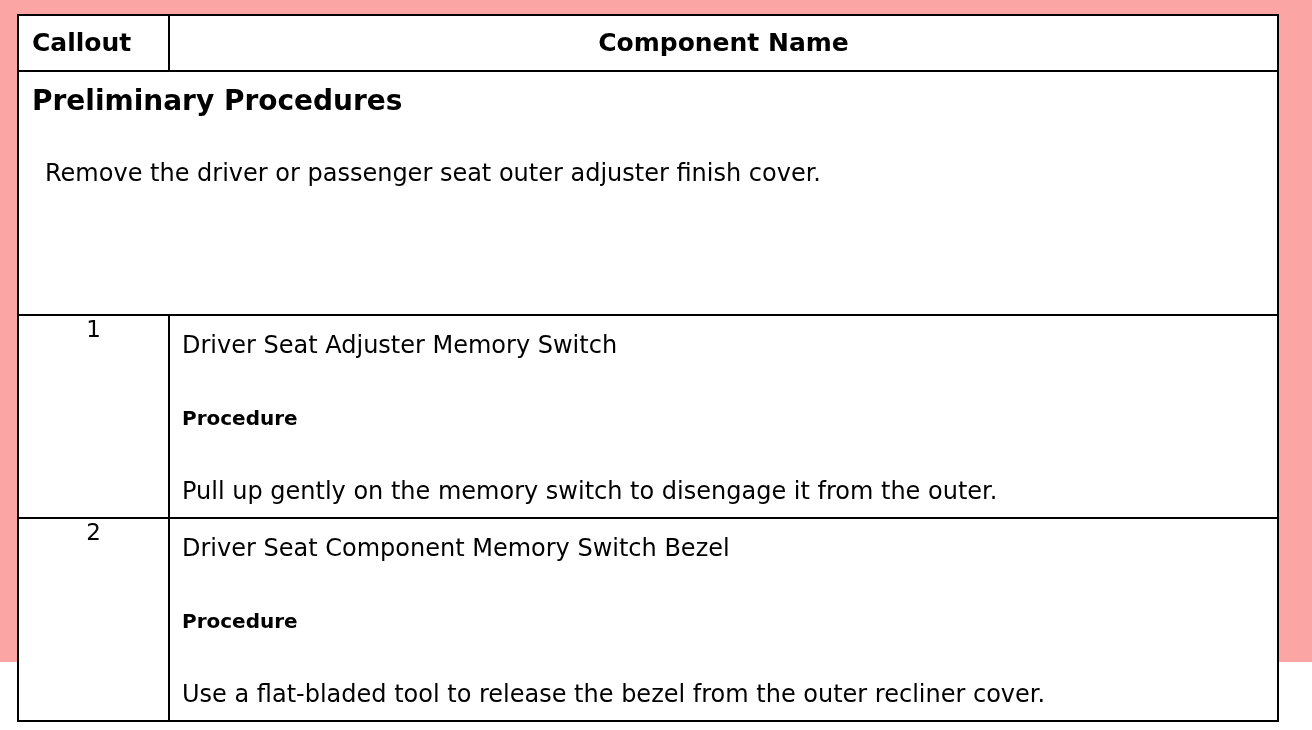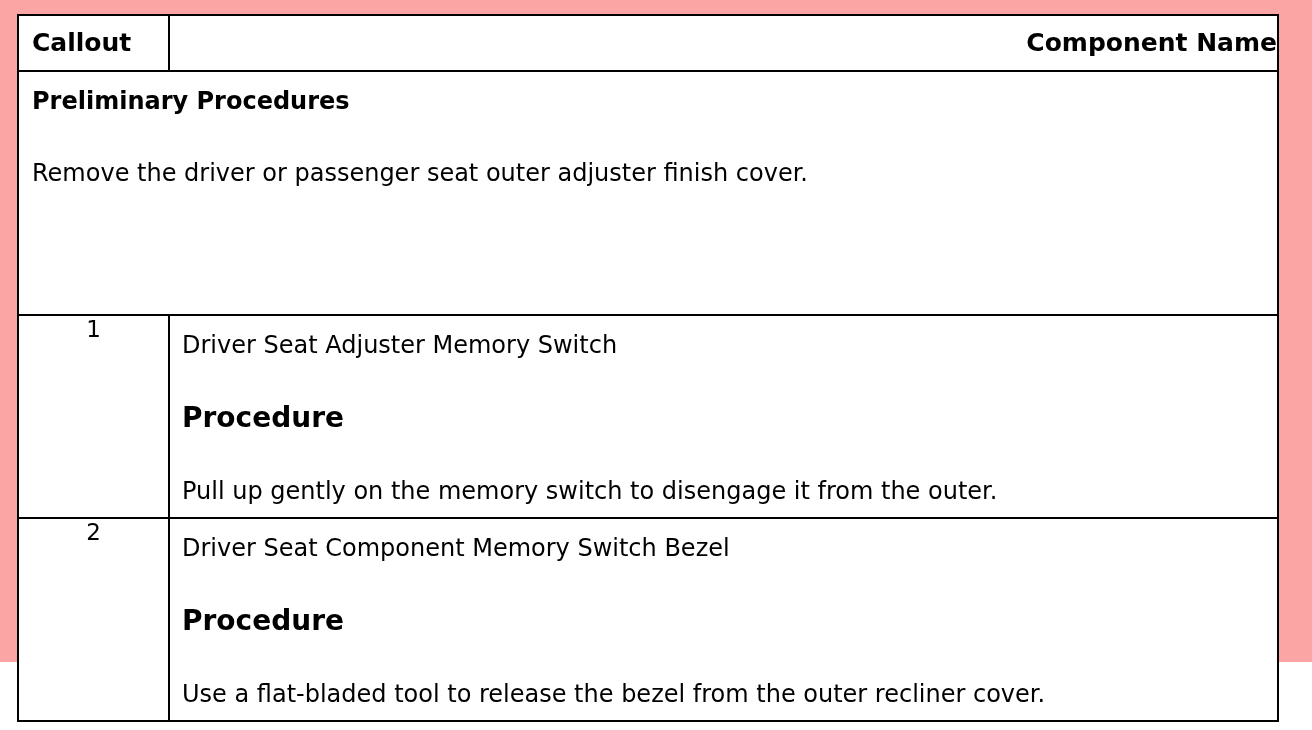--- a/index.html
+++ b/index.html
@@ -50,60 +50,60 @@
     height: 54px;
     font-size: 25px;
     font-weight: bold;
     line-height: 54px;
   }
   .hdr-callout {
     text-align: left;
     padding-left: 13px !important;
   }
   .hdr-name {
-    text-align: right;
+    text-align: center;
   }
 
   
   .prelim-cell {
     height: 228px;
     padding: 14px 13px 0 13px !important;
   }
   .prelim-title {
-    font-size: 24px;
+    font-size: 28px;
     font-weight: bold;
     line-height: 30px;
     margin: 0 0 42px 0;
   }
   .prelim-text {
     font-size: 24px;
     font-weight: normal;
     line-height: 30px;
-    margin: 0;
+    margin: 13px;
   }
 
   
   .callout-cell {
     text-align: center;
     vertical-align: middle;
     font-size: 23px;
     font-weight: normal;
   }
   .detail-cell {
     padding: 14px 12px 10px 12px !important;
     vertical-align: top;
   }
   .detail-name {
     font-size: 24px;
     font-weight: normal;
     line-height: 30px;
     margin: 0 0 43px 0;
   }
   .detail-proc-label {
-    font-size: 28px;
+    font-size: 20px;
     font-weight: bold;
     line-height: 30px;
     margin: 0 0 43px 0;
   }
   .detail-proc-text {
     font-size: 24px;
     font-weight: normal;
     line-height: 30px;
     margin: 0;
   }

